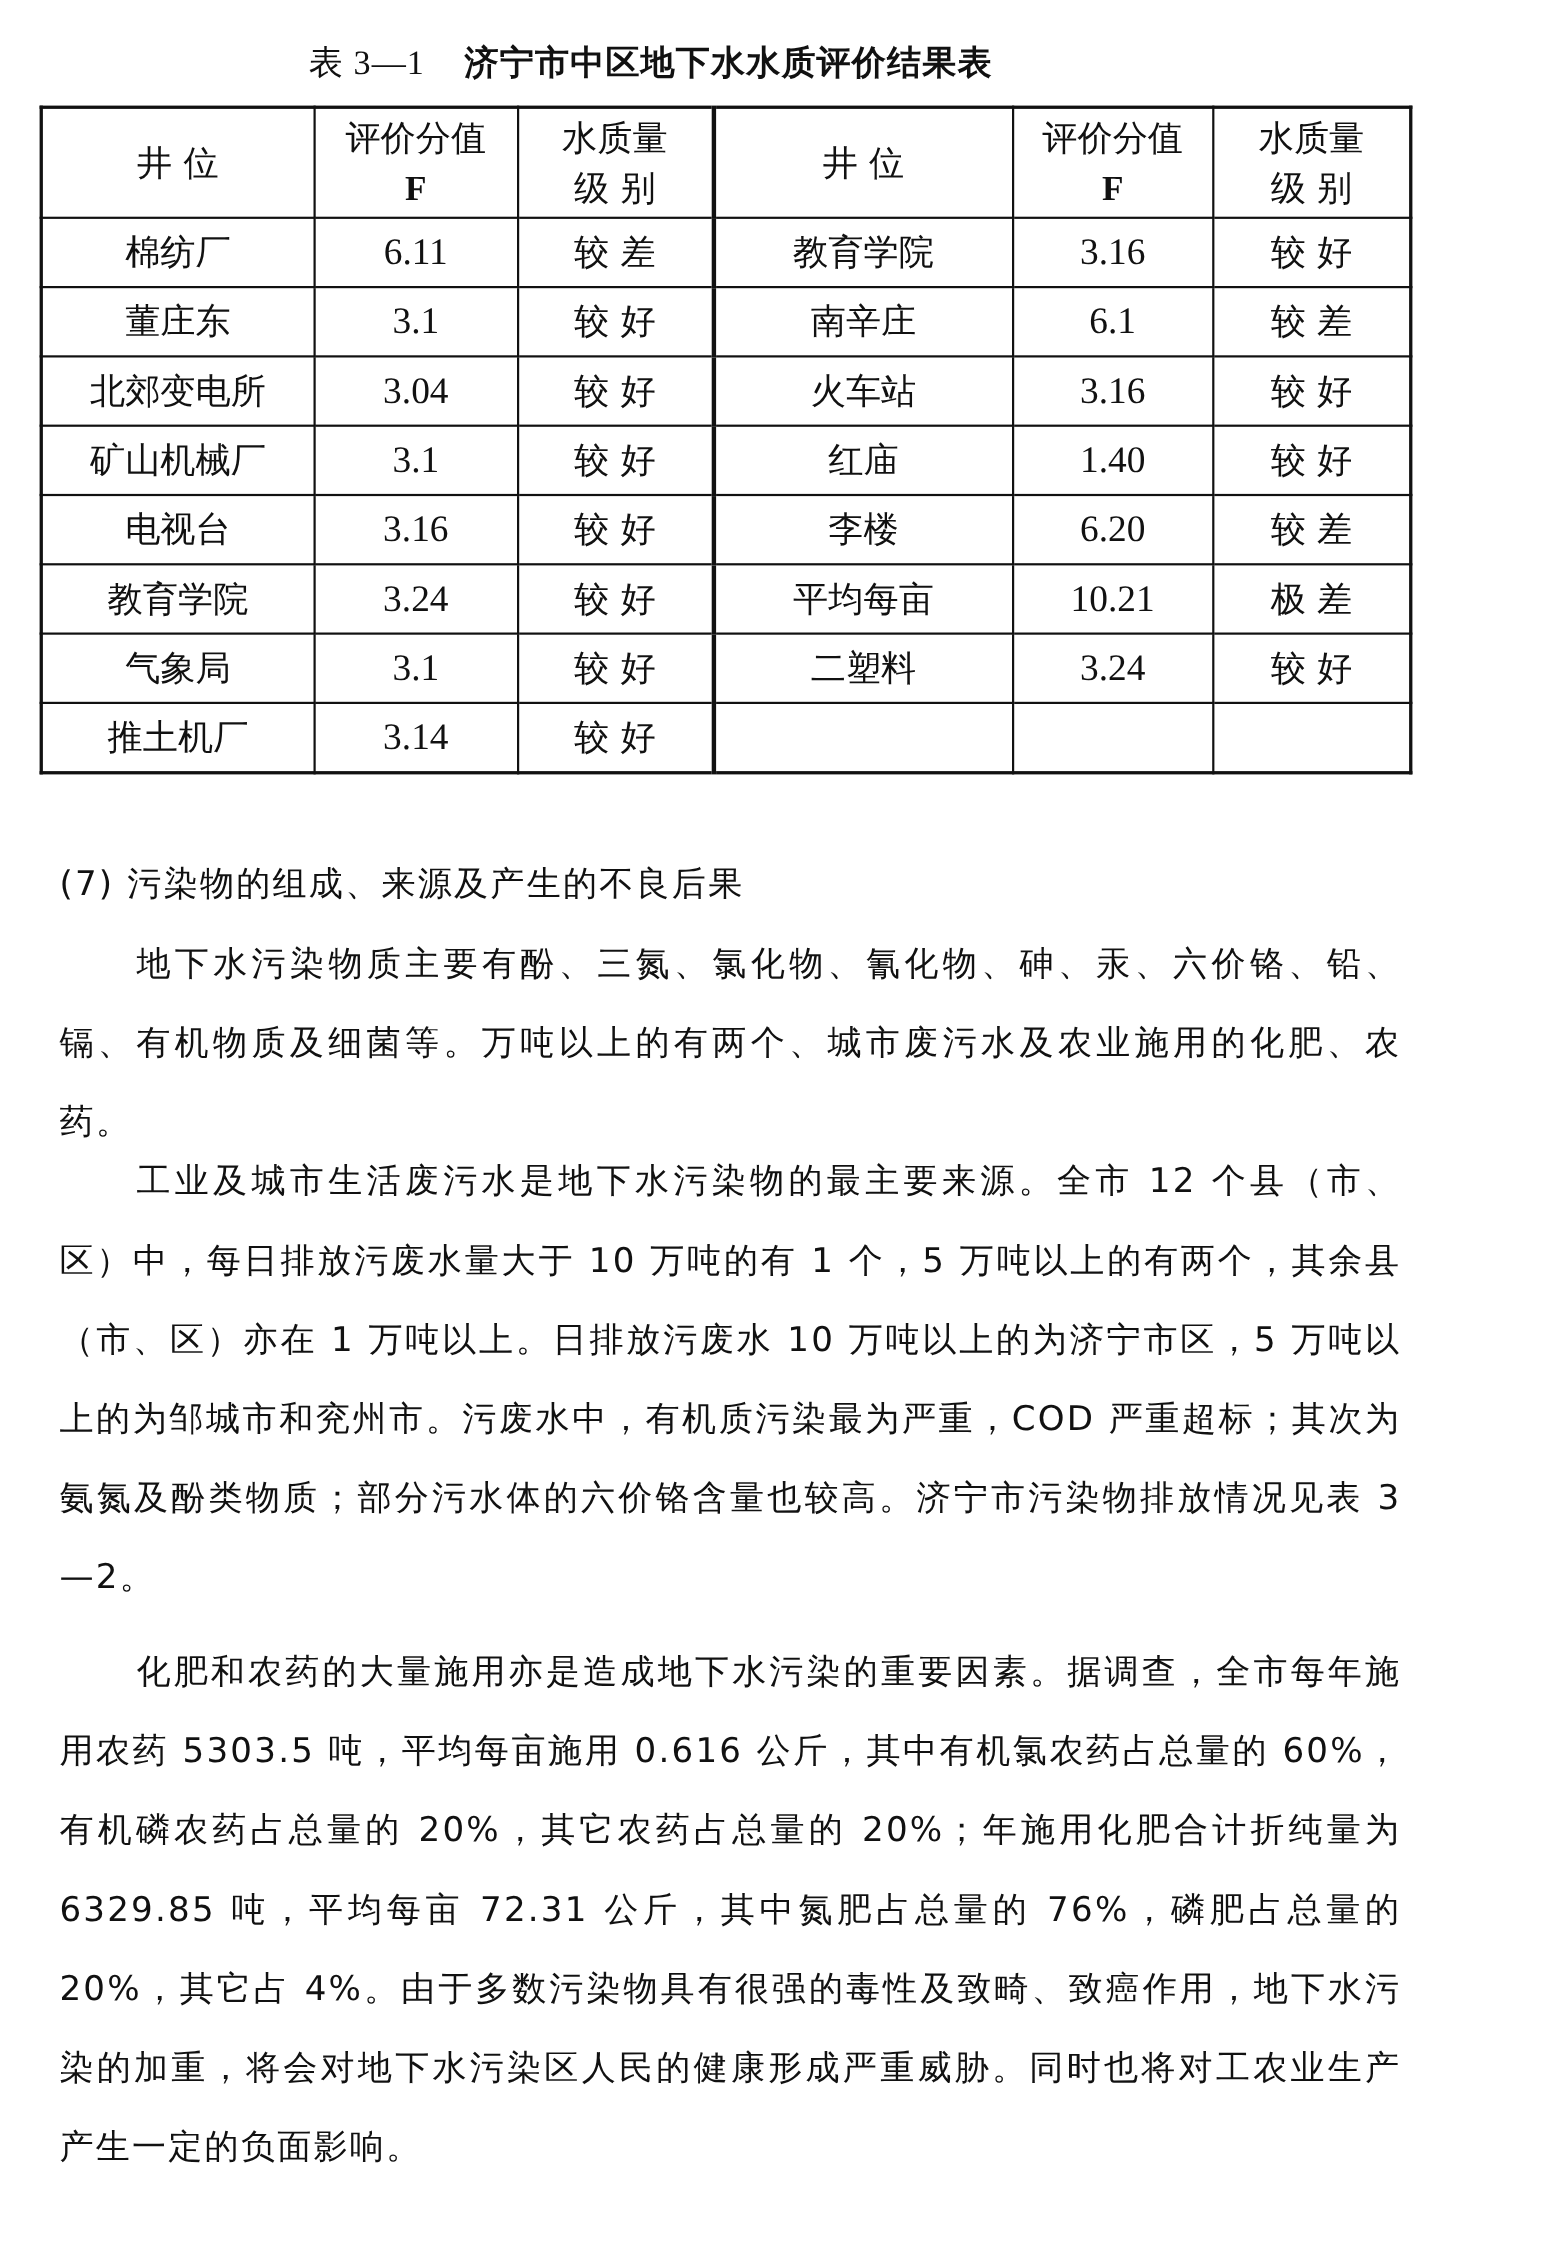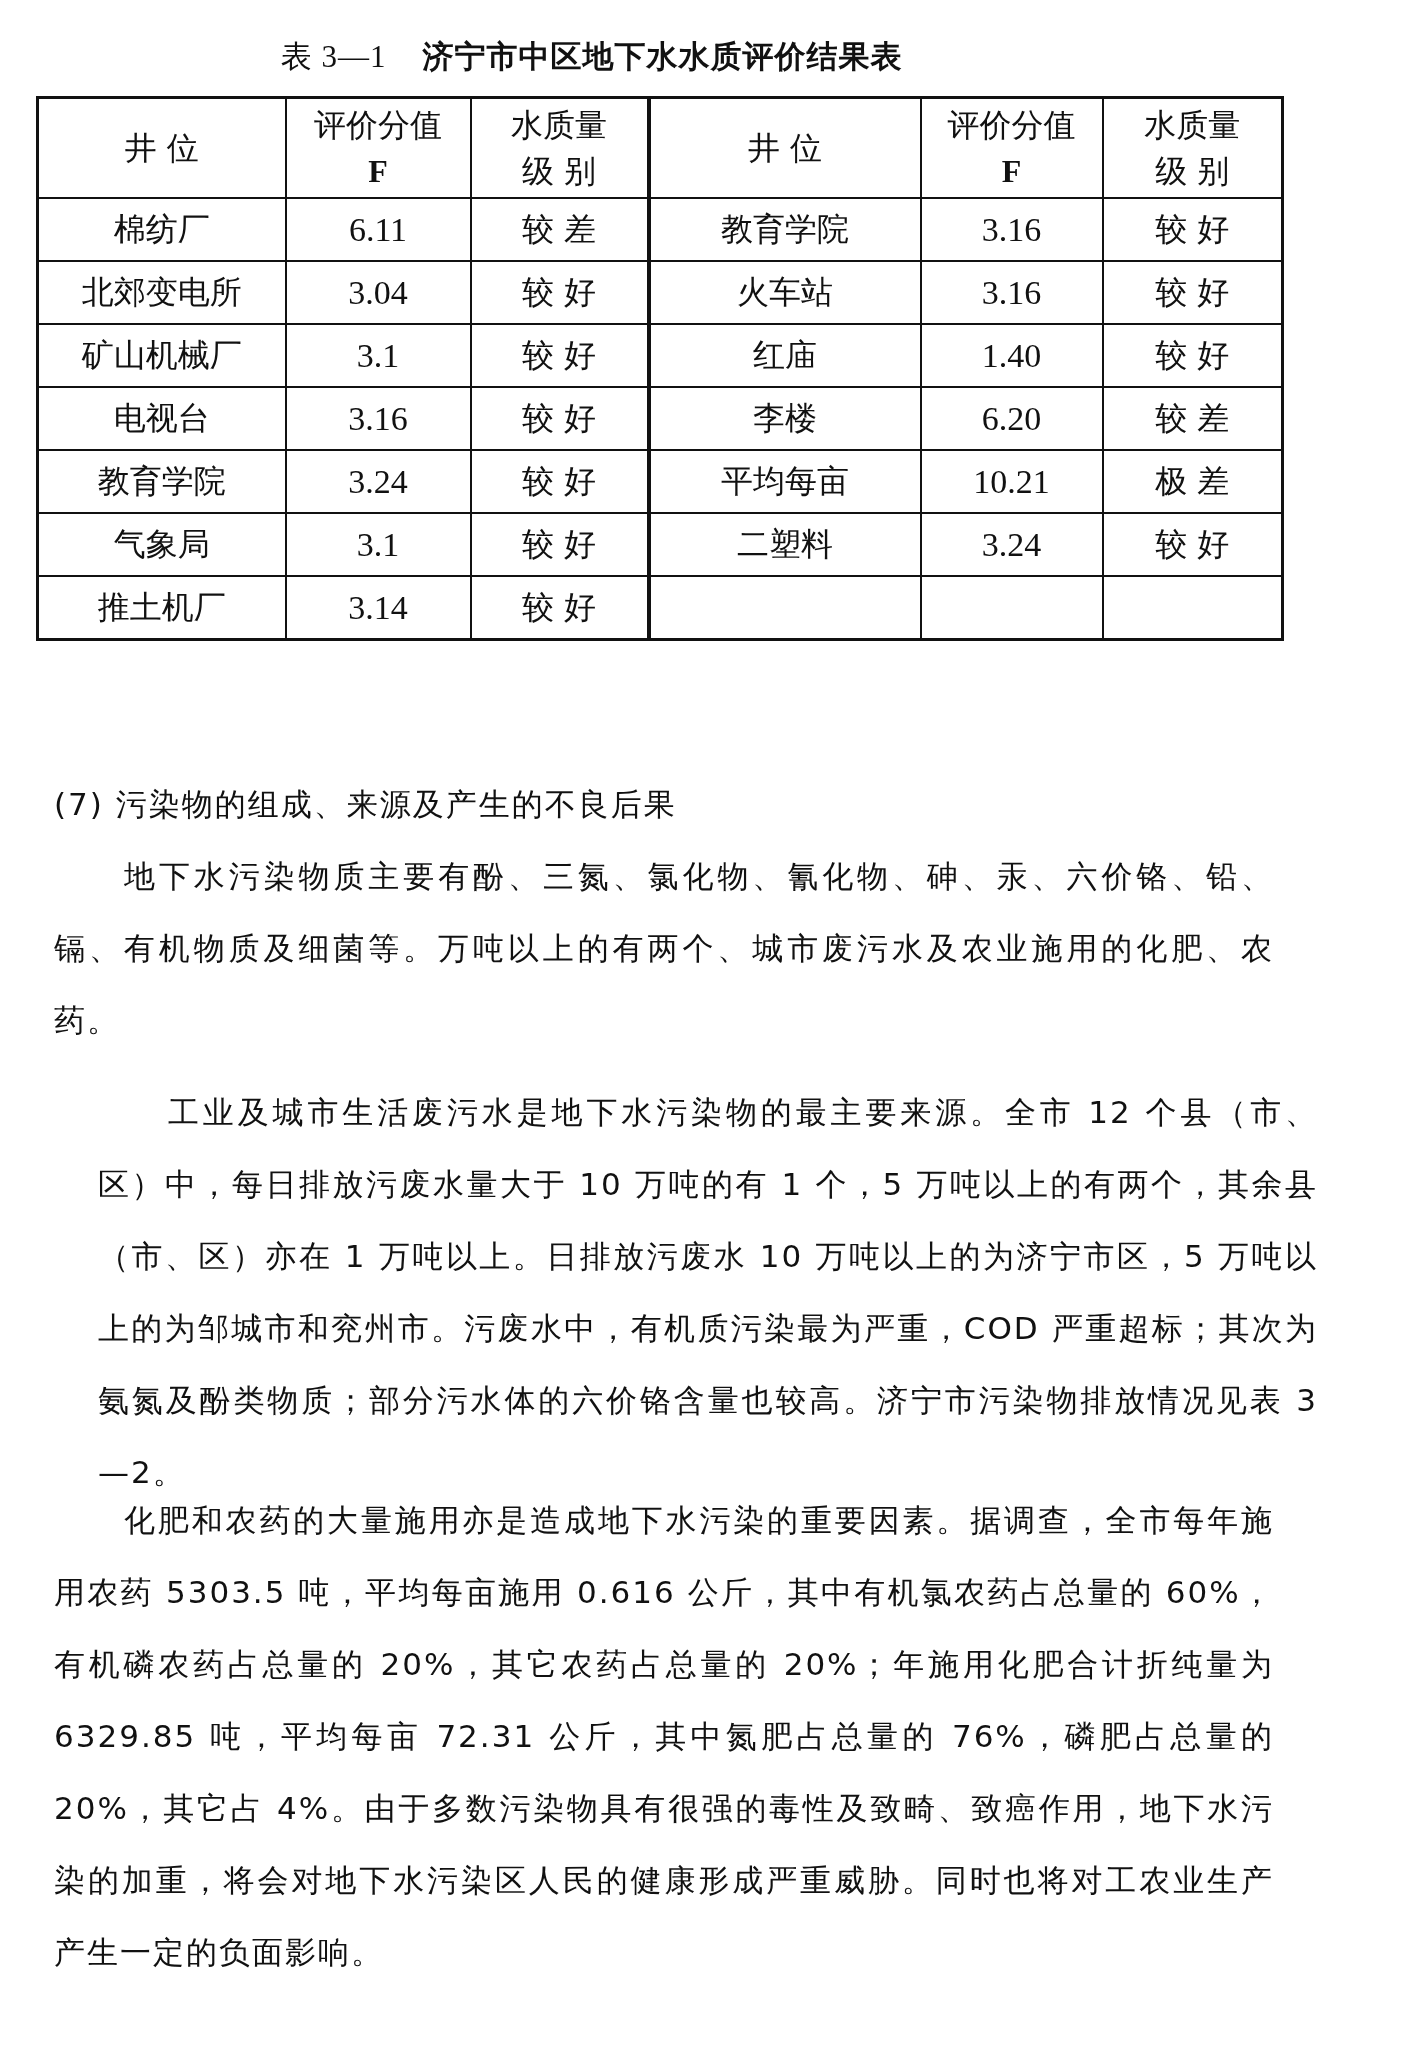--- a/index.html
+++ b/index.html
@@ -75,20 +75,28 @@
   <tbody id="tbody">
       <tr>
         <td>棉纺厂</td>
         <td class="num">6.11</td>
         <td class="sep">较 差</td>
         <td>教育学院</td>
         <td class="num">3.16</td>
         <td>较 好</td>
       </tr>
       <tr>
+        <td>董庄东</td>
+        <td class="num">3.1</td>
+        <td class="sep">较 好</td>
+        <td>南辛庄</td>
+        <td class="num">6.1</td>
+        <td>较 差</td>
+      </tr>
+      <tr>
         <td>北郊变电所</td>
         <td class="num">3.04</td>
         <td class="sep">较 好</td>
         <td>火车站</td>
         <td class="num">3.16</td>
         <td>较 好</td>
       </tr>
       <tr>
         <td>矿山机械厂</td>
         <td class="num">3.1</td>
@@ -127,14 +135,14 @@
         <td class="sep">较 好</td>
         <td></td>
         <td class="num"></td>
         <td></td>
       </tr>
     </tbody>
 </table>
 
 <div class="para" style="top:768px;">(7) 污染物的组成、来源及产生的不良后果</div>
 <div class="para indent" style="top:840px;">地下水污染物质主要有酚、三氮、氯化物、氰化物、砷、汞、六价铬、铅、镉、有机物质及细菌等。万吨以上的有两个、城市废污水及农业施用的化肥、农药。</div>
-<div class="para indent" style="top:1076px;margin-left:44px;">工业及城市生活废污水是地下水污染物的最主要来源。全市 12 个县（市、区）中，每日排放污废水量大于 10 万吨的有 1 个，5 万吨以上的有两个，其余县（市、区）亦在 1 万吨以上。日排放污废水 10 万吨以上的为济宁市区，5 万吨以上的为邹城市和兖州市。污废水中，有机质污染最为严重，COD 严重超标；其次为氨氮及酚类物质；部分污水体的六价铬含量也较高。济宁市污染物排放情况见表 3—2。</div>
+<div class="para indent" style="top:1038px;">工业及城市生活废污水是地下水污染物的最主要来源。全市 12 个县（市、区）中，每日排放污废水量大于 10 万吨的有 1 个，5 万吨以上的有两个，其余县（市、区）亦在 1 万吨以上。日排放污废水 10 万吨以上的为济宁市区，5 万吨以上的为邹城市和兖州市。污废水中，有机质污染最为严重，COD 严重超标；其次为氨氮及酚类物质；部分污水体的六价铬含量也较高。济宁市污染物排放情况见表 3—2。</div>
 <div class="para indent" style="top:1484px;">化肥和农药的大量施用亦是造成地下水污染的重要因素。据调查，全市每年施用农药 5303.5 吨，平均每亩施用 0.616 公斤，其中有机氯农药占总量的 60%，有机磷农药占总量的 20%，其它农药占总量的 20%；年施用化肥合计折纯量为 6329.85 吨，平均每亩 72.31 公斤，其中氮肥占总量的 76%，磷肥占总量的 20%，其它占 4%。由于多数污染物具有很强的毒性及致畸、致癌作用，地下水污染的加重，将会对地下水污染区人民的健康形成严重威胁。同时也将对工农业生产产生一定的负面影响。</div>
 
 </body></html>

